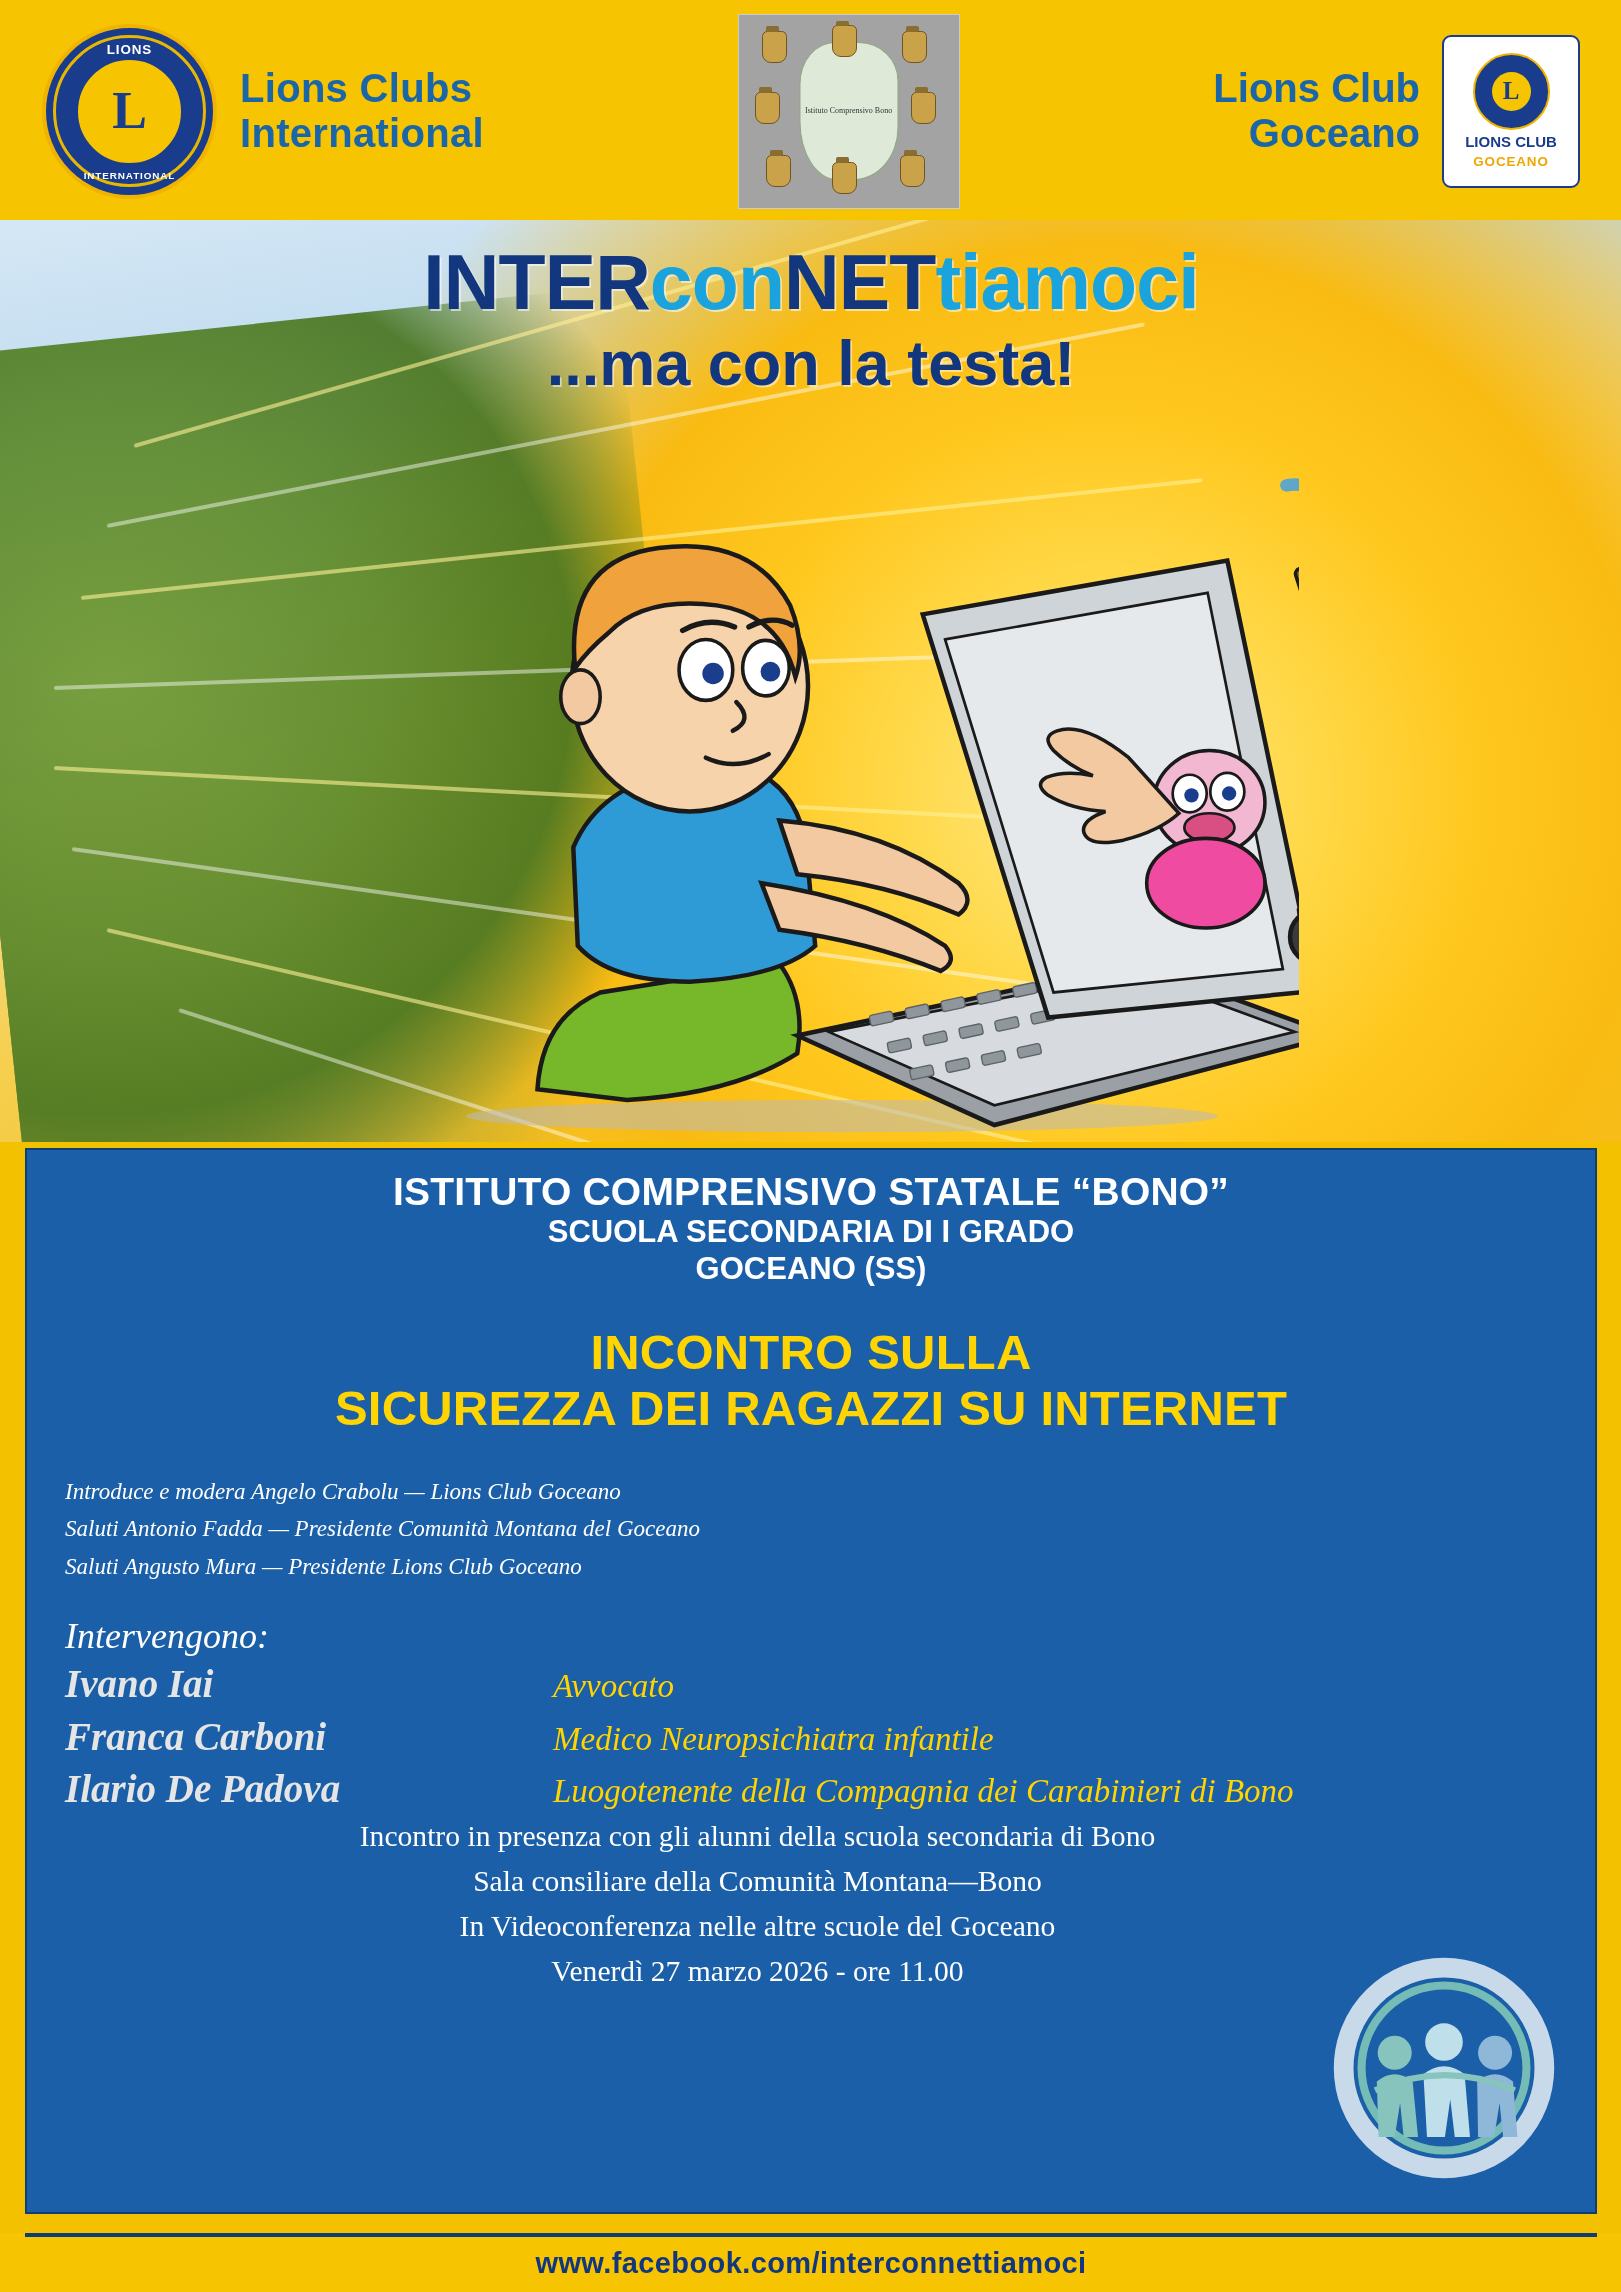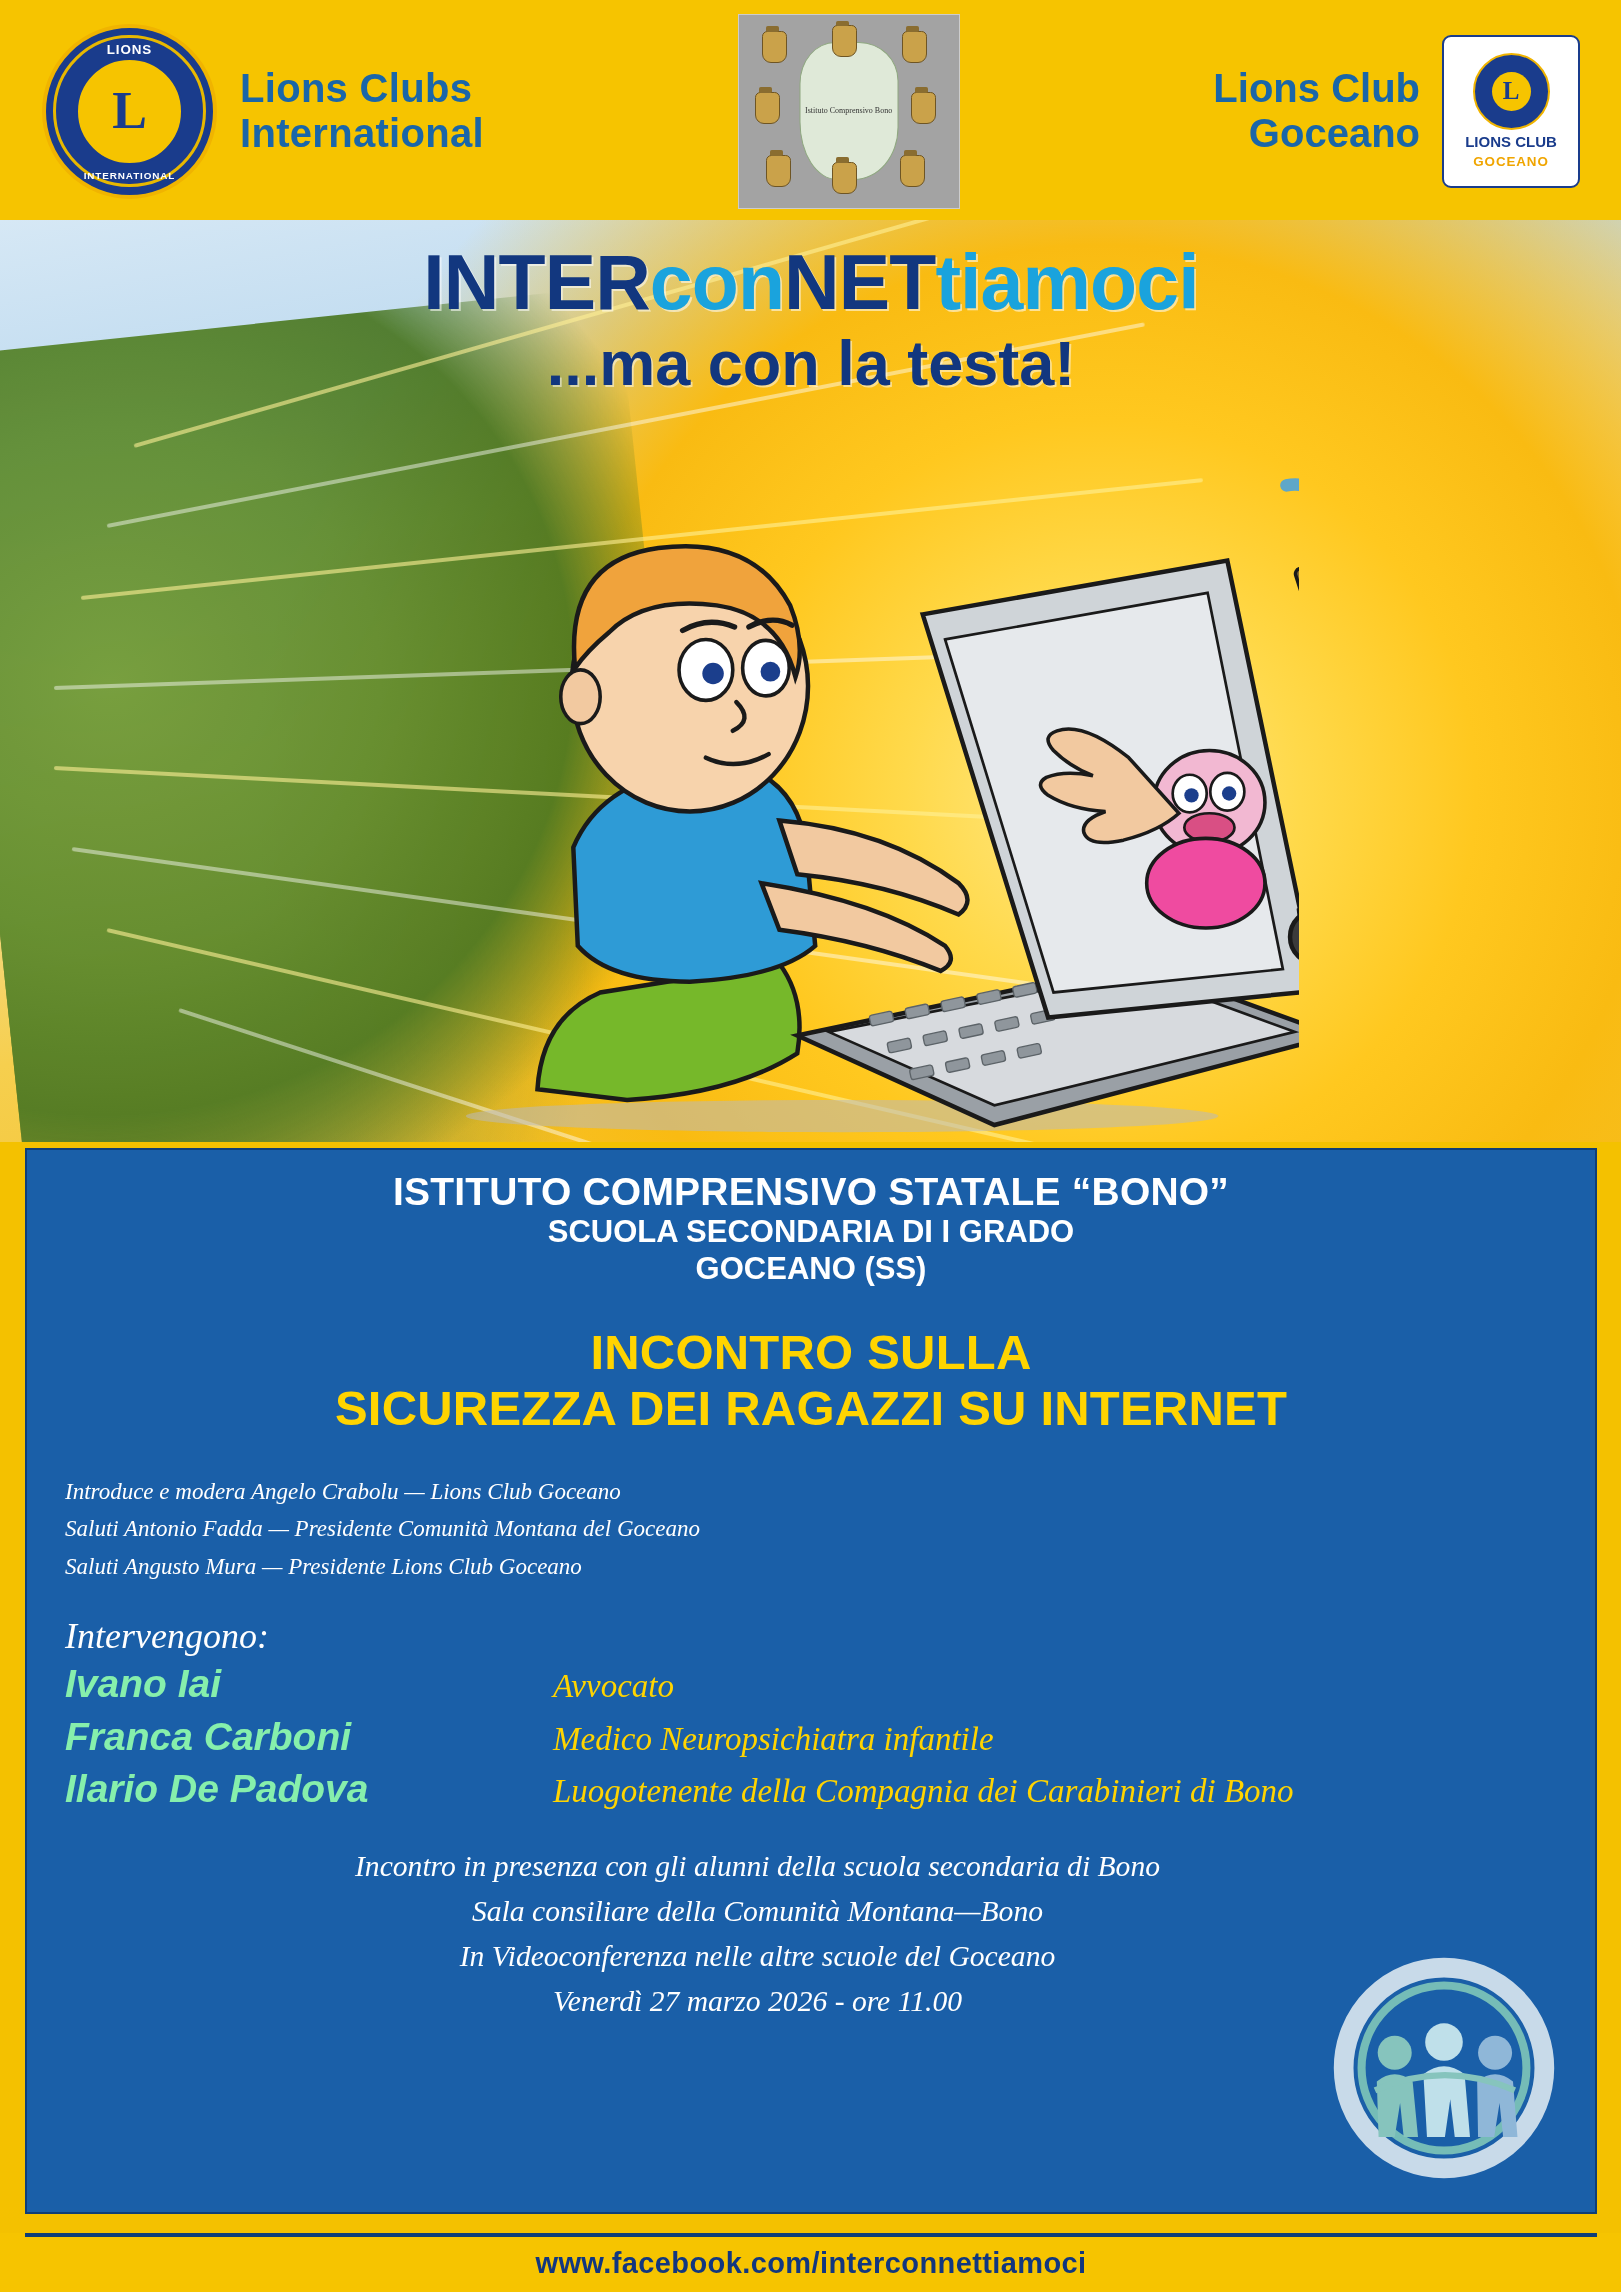--- a/index.html
+++ b/index.html
@@ -319,40 +319,38 @@
     font-style: italic;
     font-size: 36px;
   }
   .speaker-row {
     display: flex;
     align-items: baseline;
     margin-top: 3.6px;
   }
   .speaker-name {
     width: 488px;
-    color: #86efac;
-    font-family: Liberation Sans, sans-serif;
+    color: #e5e5e5;
+    font-family: Liberation Serif, serif;
     font-style: italic;
     font-weight: bold;
     font-size: 39px;
     line-height: 1.25;
   }
   .speaker-role {
     color: #ffd400;
     font-family: "Liberation Serif", serif;
     font-style: italic;
     font-size: 33px;
     line-height: 1.25;
   }
   .venue {
-    margin-top: 30px;
     text-align: center;
     color: #ffffff;
     font-family: "Liberation Serif", serif;
-    font-style: italic;
     font-size: 29.6px;
     line-height: 1.52;
     padding-right: 107px;
   }
   .kids-logo {
     position: absolute;
     right: 39px;
     bottom: 32px;
     width: 224px;
     height: 224px;

